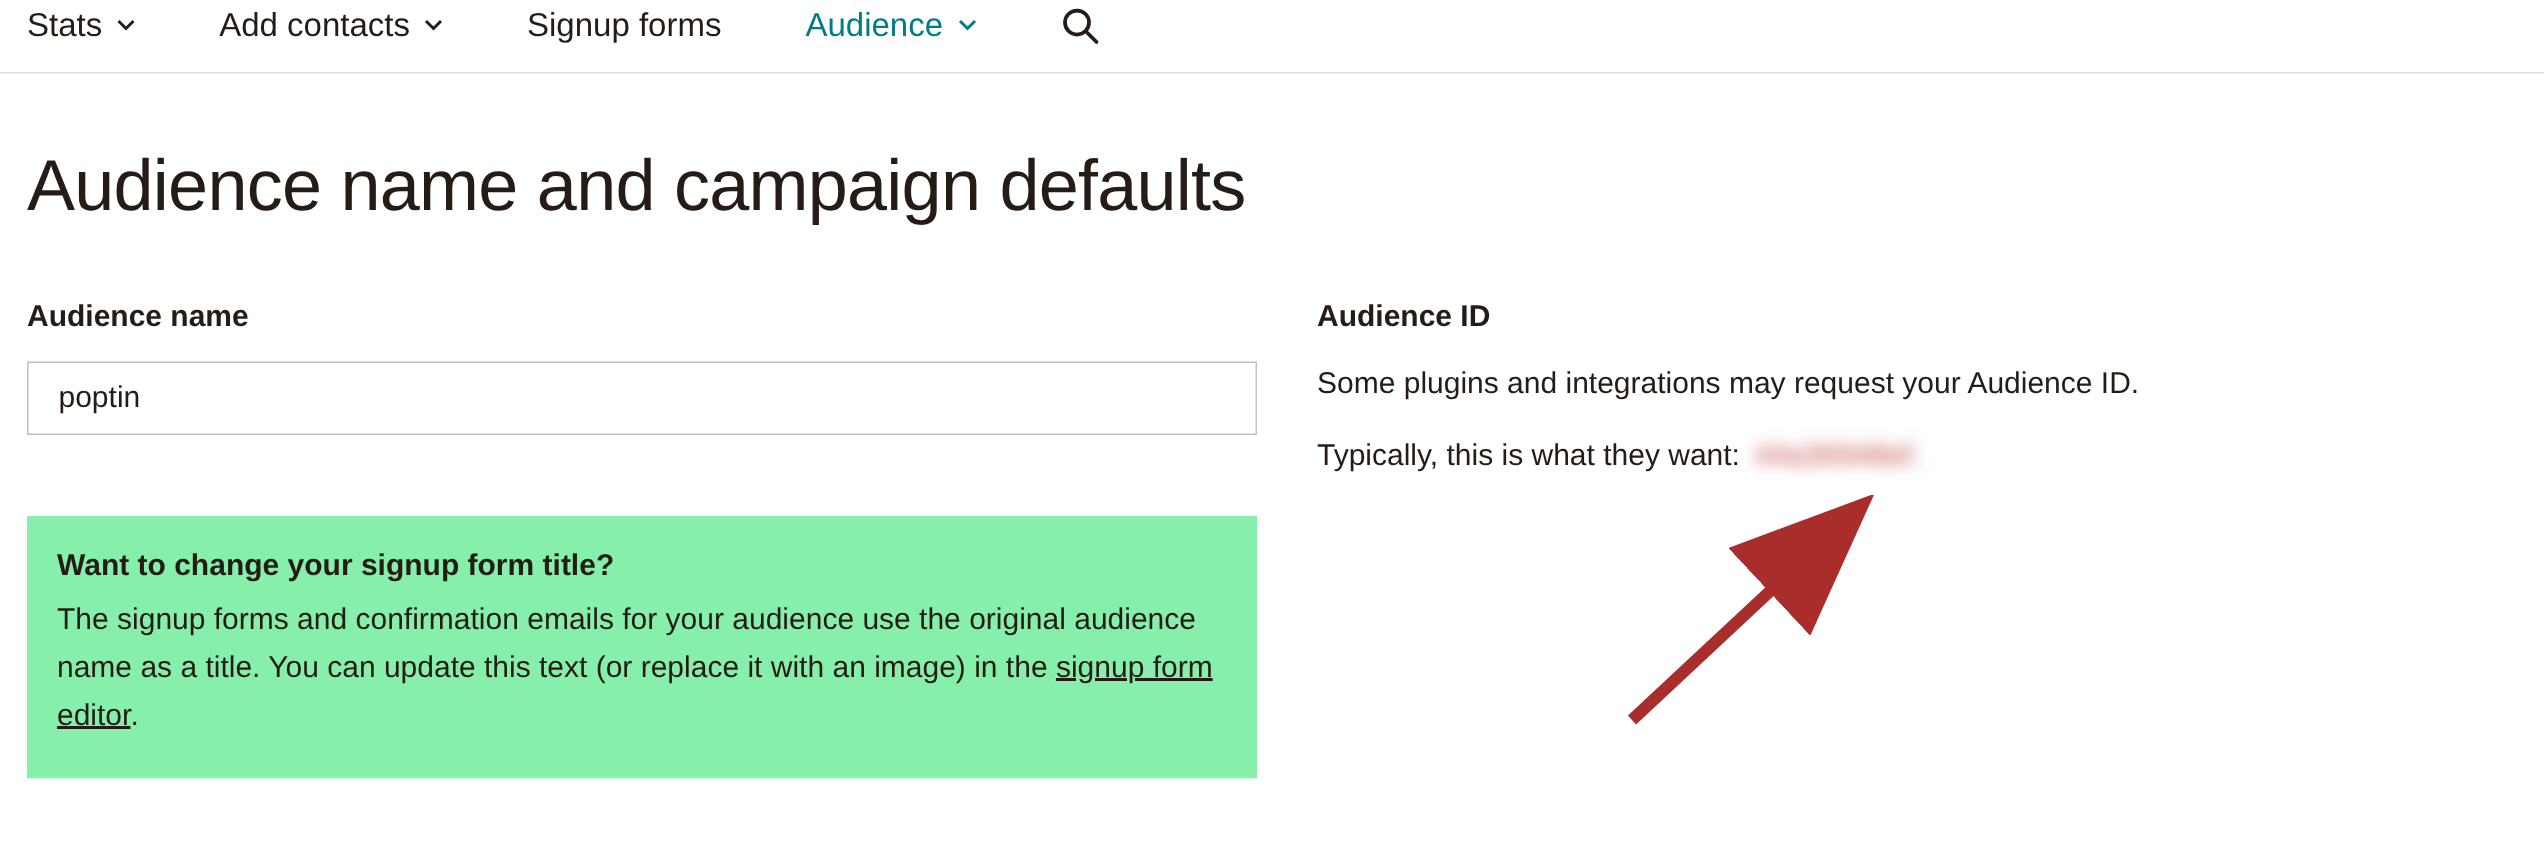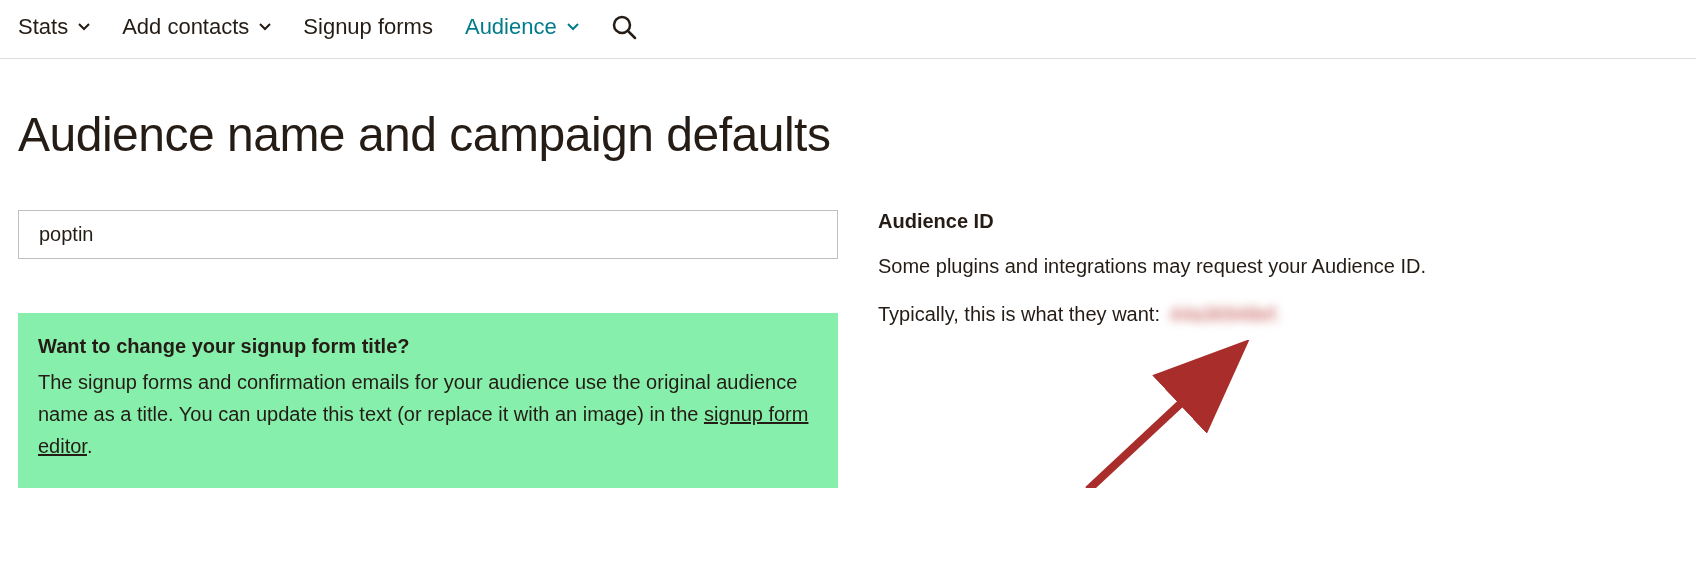--- a/index.html
+++ b/index.html
@@ -5,23 +5,23 @@
     * { margin: 0; padding: 0; box-sizing: border-box; }
     body {
       font-family: -apple-system, BlinkMacSystemFont, "Helvetica Neue", Helvetica, Arial, sans-serif;
       color: #241c15;
       background: #fff;
       width: 1696px;
     }
     .nav-bar {
       display: flex;
       align-items: center;
-      padding: 14px 18px 18px;
+      padding: 4px 18px 18px;
       border-bottom: 1px solid #ddd;
-      gap: 32px;
+      gap: 56px;
     }
     .nav-item {
       display: flex;
       align-items: center;
       gap: 10px;
       font-size: 22px;
       font-weight: 500;
       color: #241c15;
       cursor: pointer;
     }
@@ -155,20 +155,21 @@
         <circle cx="11" cy="11" r="8" fill="none" stroke="#241c15" stroke-width="2.5"></circle>
         <line x1="17" y1="17" x2="24" y2="24" stroke="#241c15" stroke-width="2.5" stroke-linecap="round"></line>
       </svg>
   </div>
 </div>
 
 <h1 class="page-title">Audience name and campaign defaults</h1>
 
 <div class="columns">
   <div class="col-left">
+    <div class="field-label">Audience name</div>
     <input type="text" class="text-input" value="poptin" style="">
     <div class="info-box">
       <div class="info-box-title">Want to change your signup form title?</div>
       <div class="info-box-body">
         <span>The signup forms and confirmation emails for your audience use the original audience name as a title. You can update this text (or replace it with an image) in the </span><span class="info-link">signup form editor</span><span>.</span>
       </div>
     </div>
   </div>
   <div class="col-right">
     <div class="right-heading">Audience ID</div>

